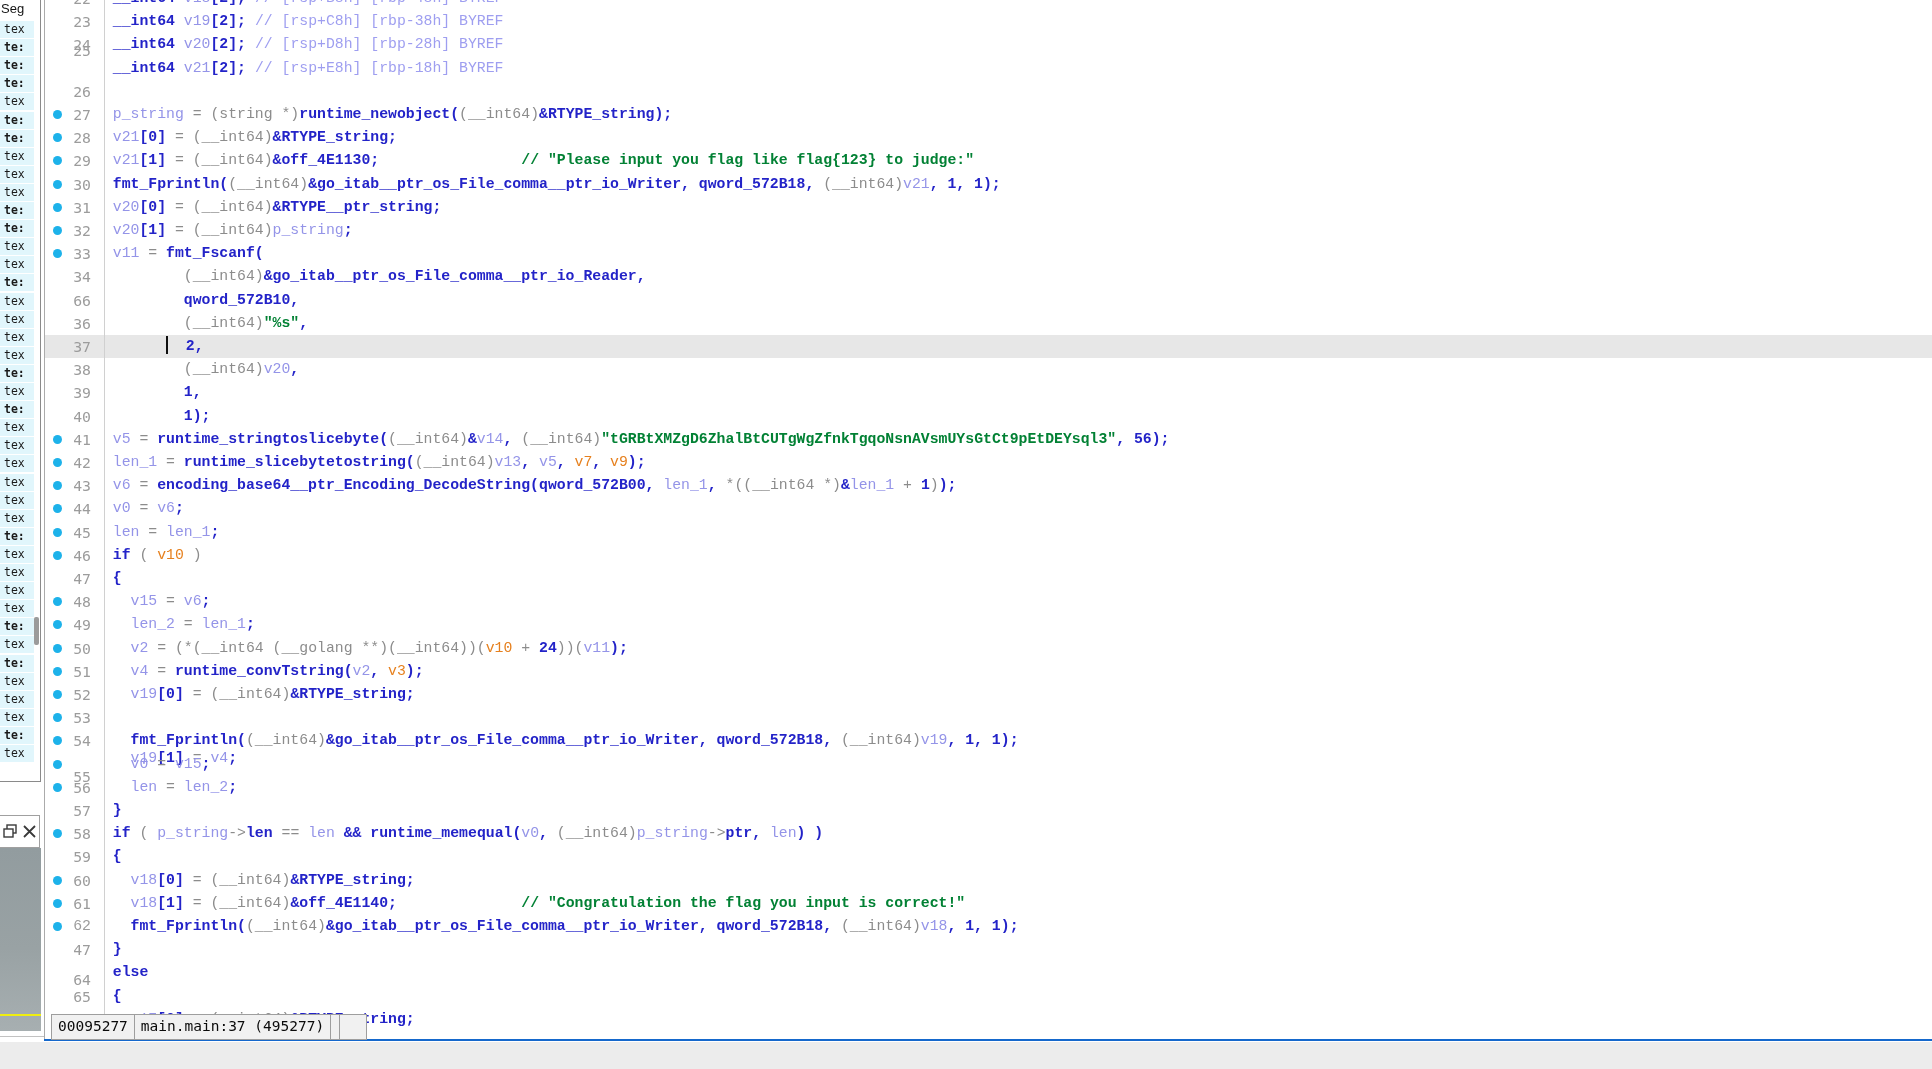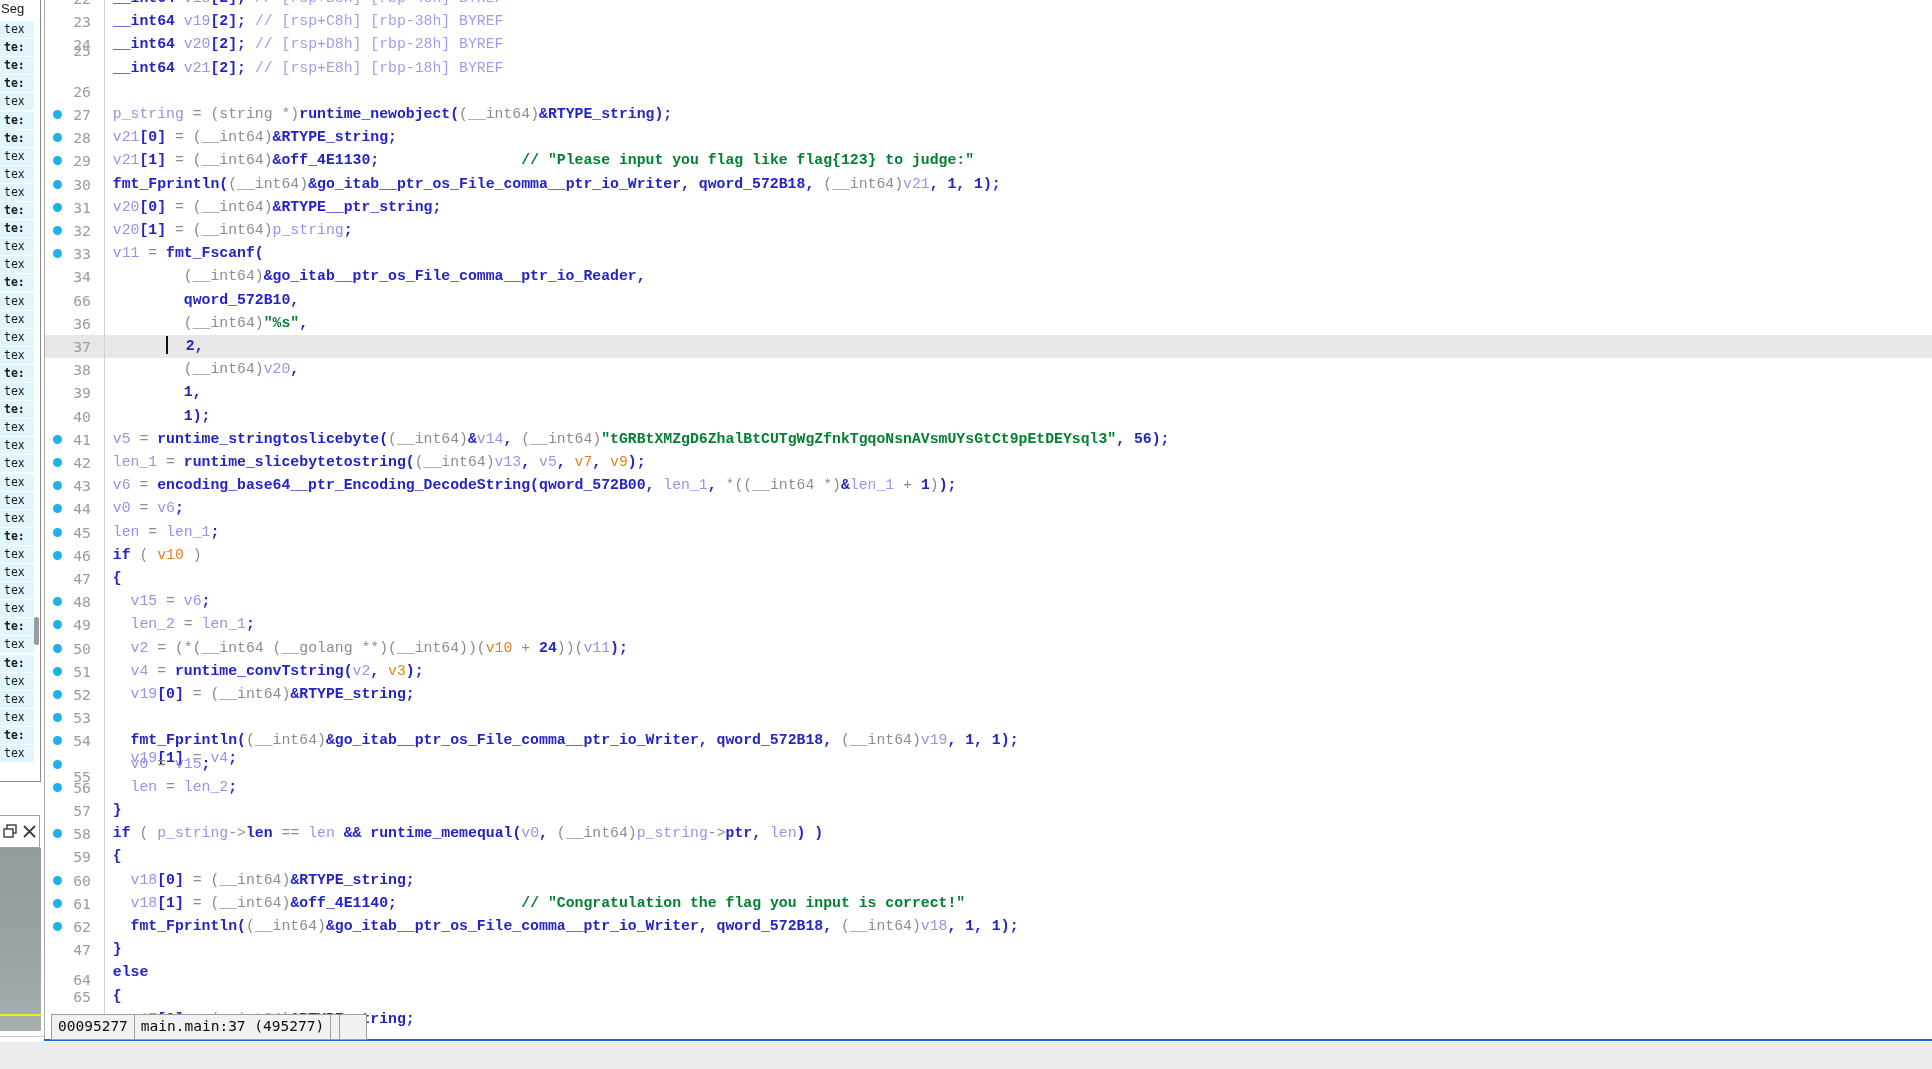--- a/index.html
+++ b/index.html
@@ -197,21 +197,21 @@
       <div class="line-num" style="top: 775.8px;">56</div>
       <div class="addr-dot" style="top: 782.8px;"></div>
       <div class="line-num" style="top: 799px;">57</div>
       <div class="line-num" style="top: 822.2px;">58</div>
       <div class="addr-dot" style="top: 829.2px;"></div>
       <div class="line-num" style="top: 845.4px;">59</div>
       <div class="line-num" style="top: 868.6px;">60</div>
       <div class="addr-dot" style="top: 875.6px;"></div>
       <div class="line-num" style="top: 891.8px;">61</div>
       <div class="addr-dot" style="top: 898.8px;"></div>
-      <div class="line-num" style="top: 915px;">62</div>
+      <div class="line-num" style="top: 915px; font-family: Liberation Mono, monospace;">62</div>
       <div class="addr-dot" style="top: 922px;"></div>
       <div class="line-num" style="top: 938.2px;">47</div>
       <div class="line-num" style="top: 944px; margin-top: 24px;">64</div>
       <div class="line-num" style="top: 984.6px;">65</div>
     </div>
   <div id="code-lines">
       <div class="code-line" style="top: -13px;"><span class="t-w">  </span><span class="t-b">__int64 </span><span class="t-v">v18</span><span class="t-b">[2];</span><span class="t-w"> </span><span class="t-c">// [rsp+B8h] [rbp-48h] BYREF</span></div>
       <div class="code-line" style="top: 10.2px;"><span class="t-w">  </span><span class="t-b">__int64 </span><span class="t-v">v19</span><span class="t-b">[2];</span><span class="t-w"> </span><span class="t-c">// [rsp+C8h] [rbp-38h] BYREF</span></div>
       <div class="code-line" style="top: 33.4px;"><span class="t-w">  </span><span class="t-b">__int64 </span><span class="t-v">v20</span><span class="t-b">[2];</span><span class="t-w"> </span><span class="t-c">// [rsp+D8h] [rbp-28h] BYREF</span></div>
       <div class="code-line" style="top: 56.6px;"><span class="t-w">  </span><span class="t-b">__int64 </span><span class="t-v">v21</span><span class="t-b">[2];</span><span class="t-w"> </span><span class="t-c">// [rsp+E8h] [rbp-18h] BYREF</span></div>

